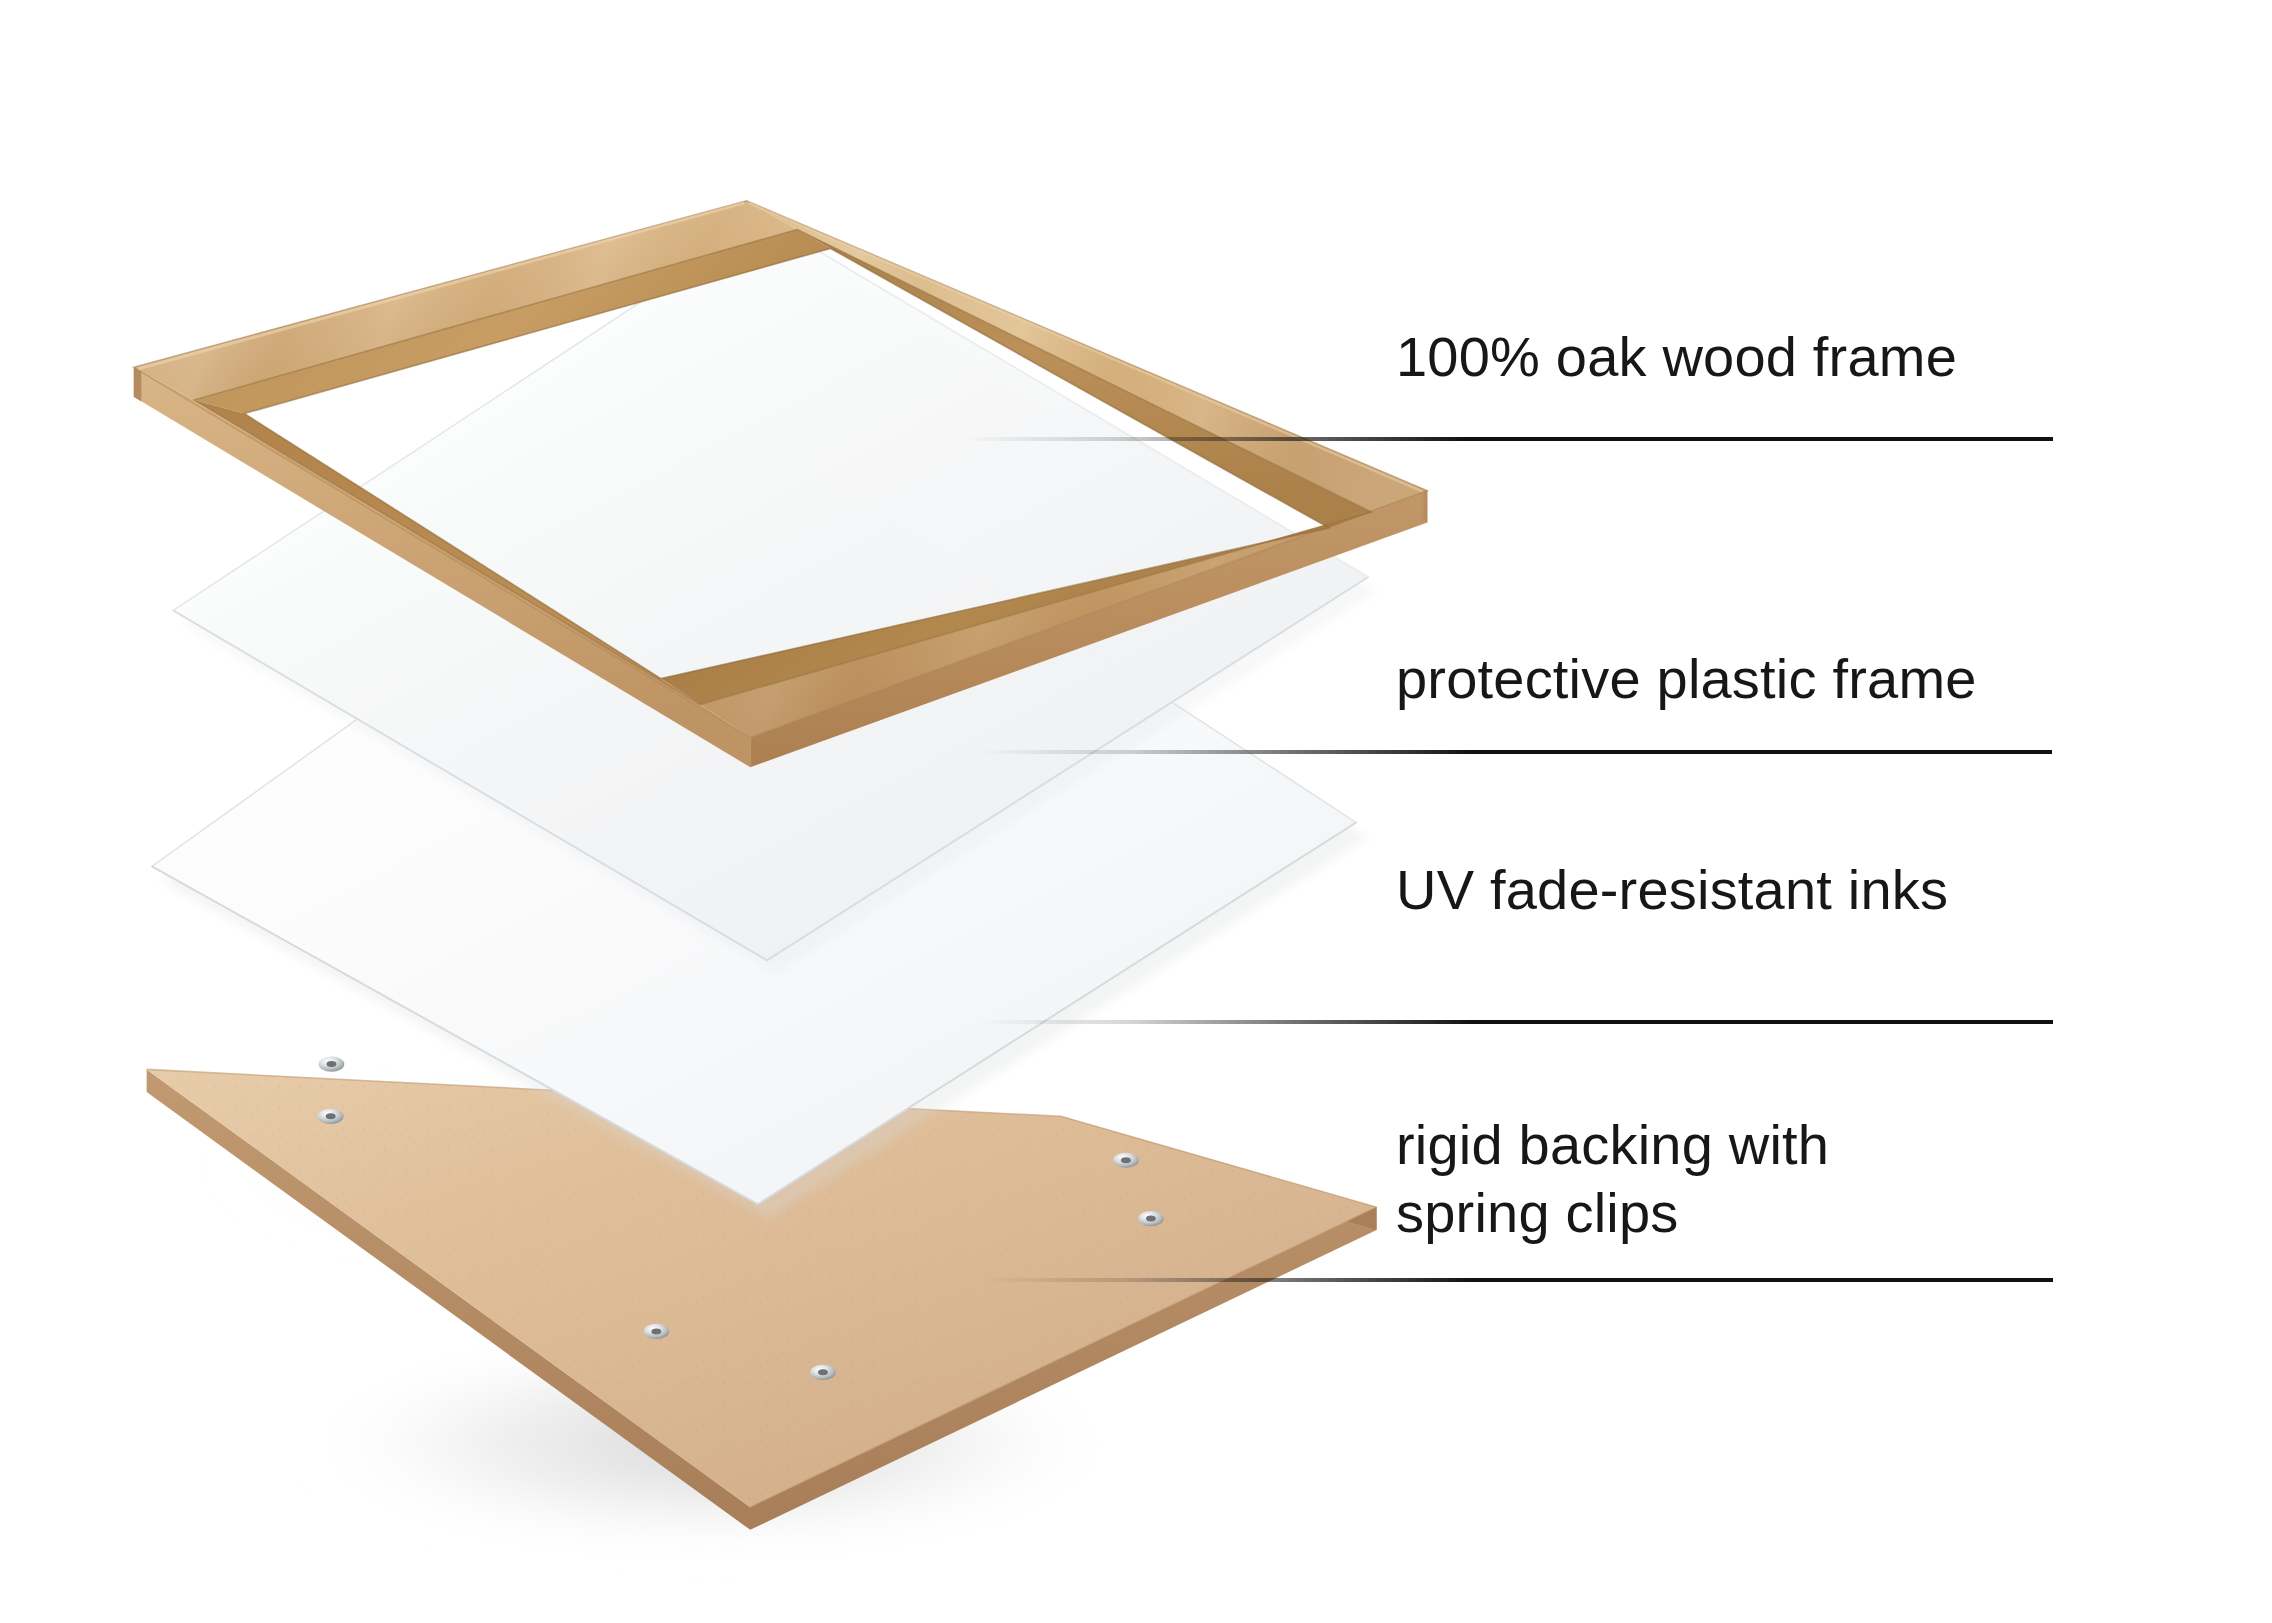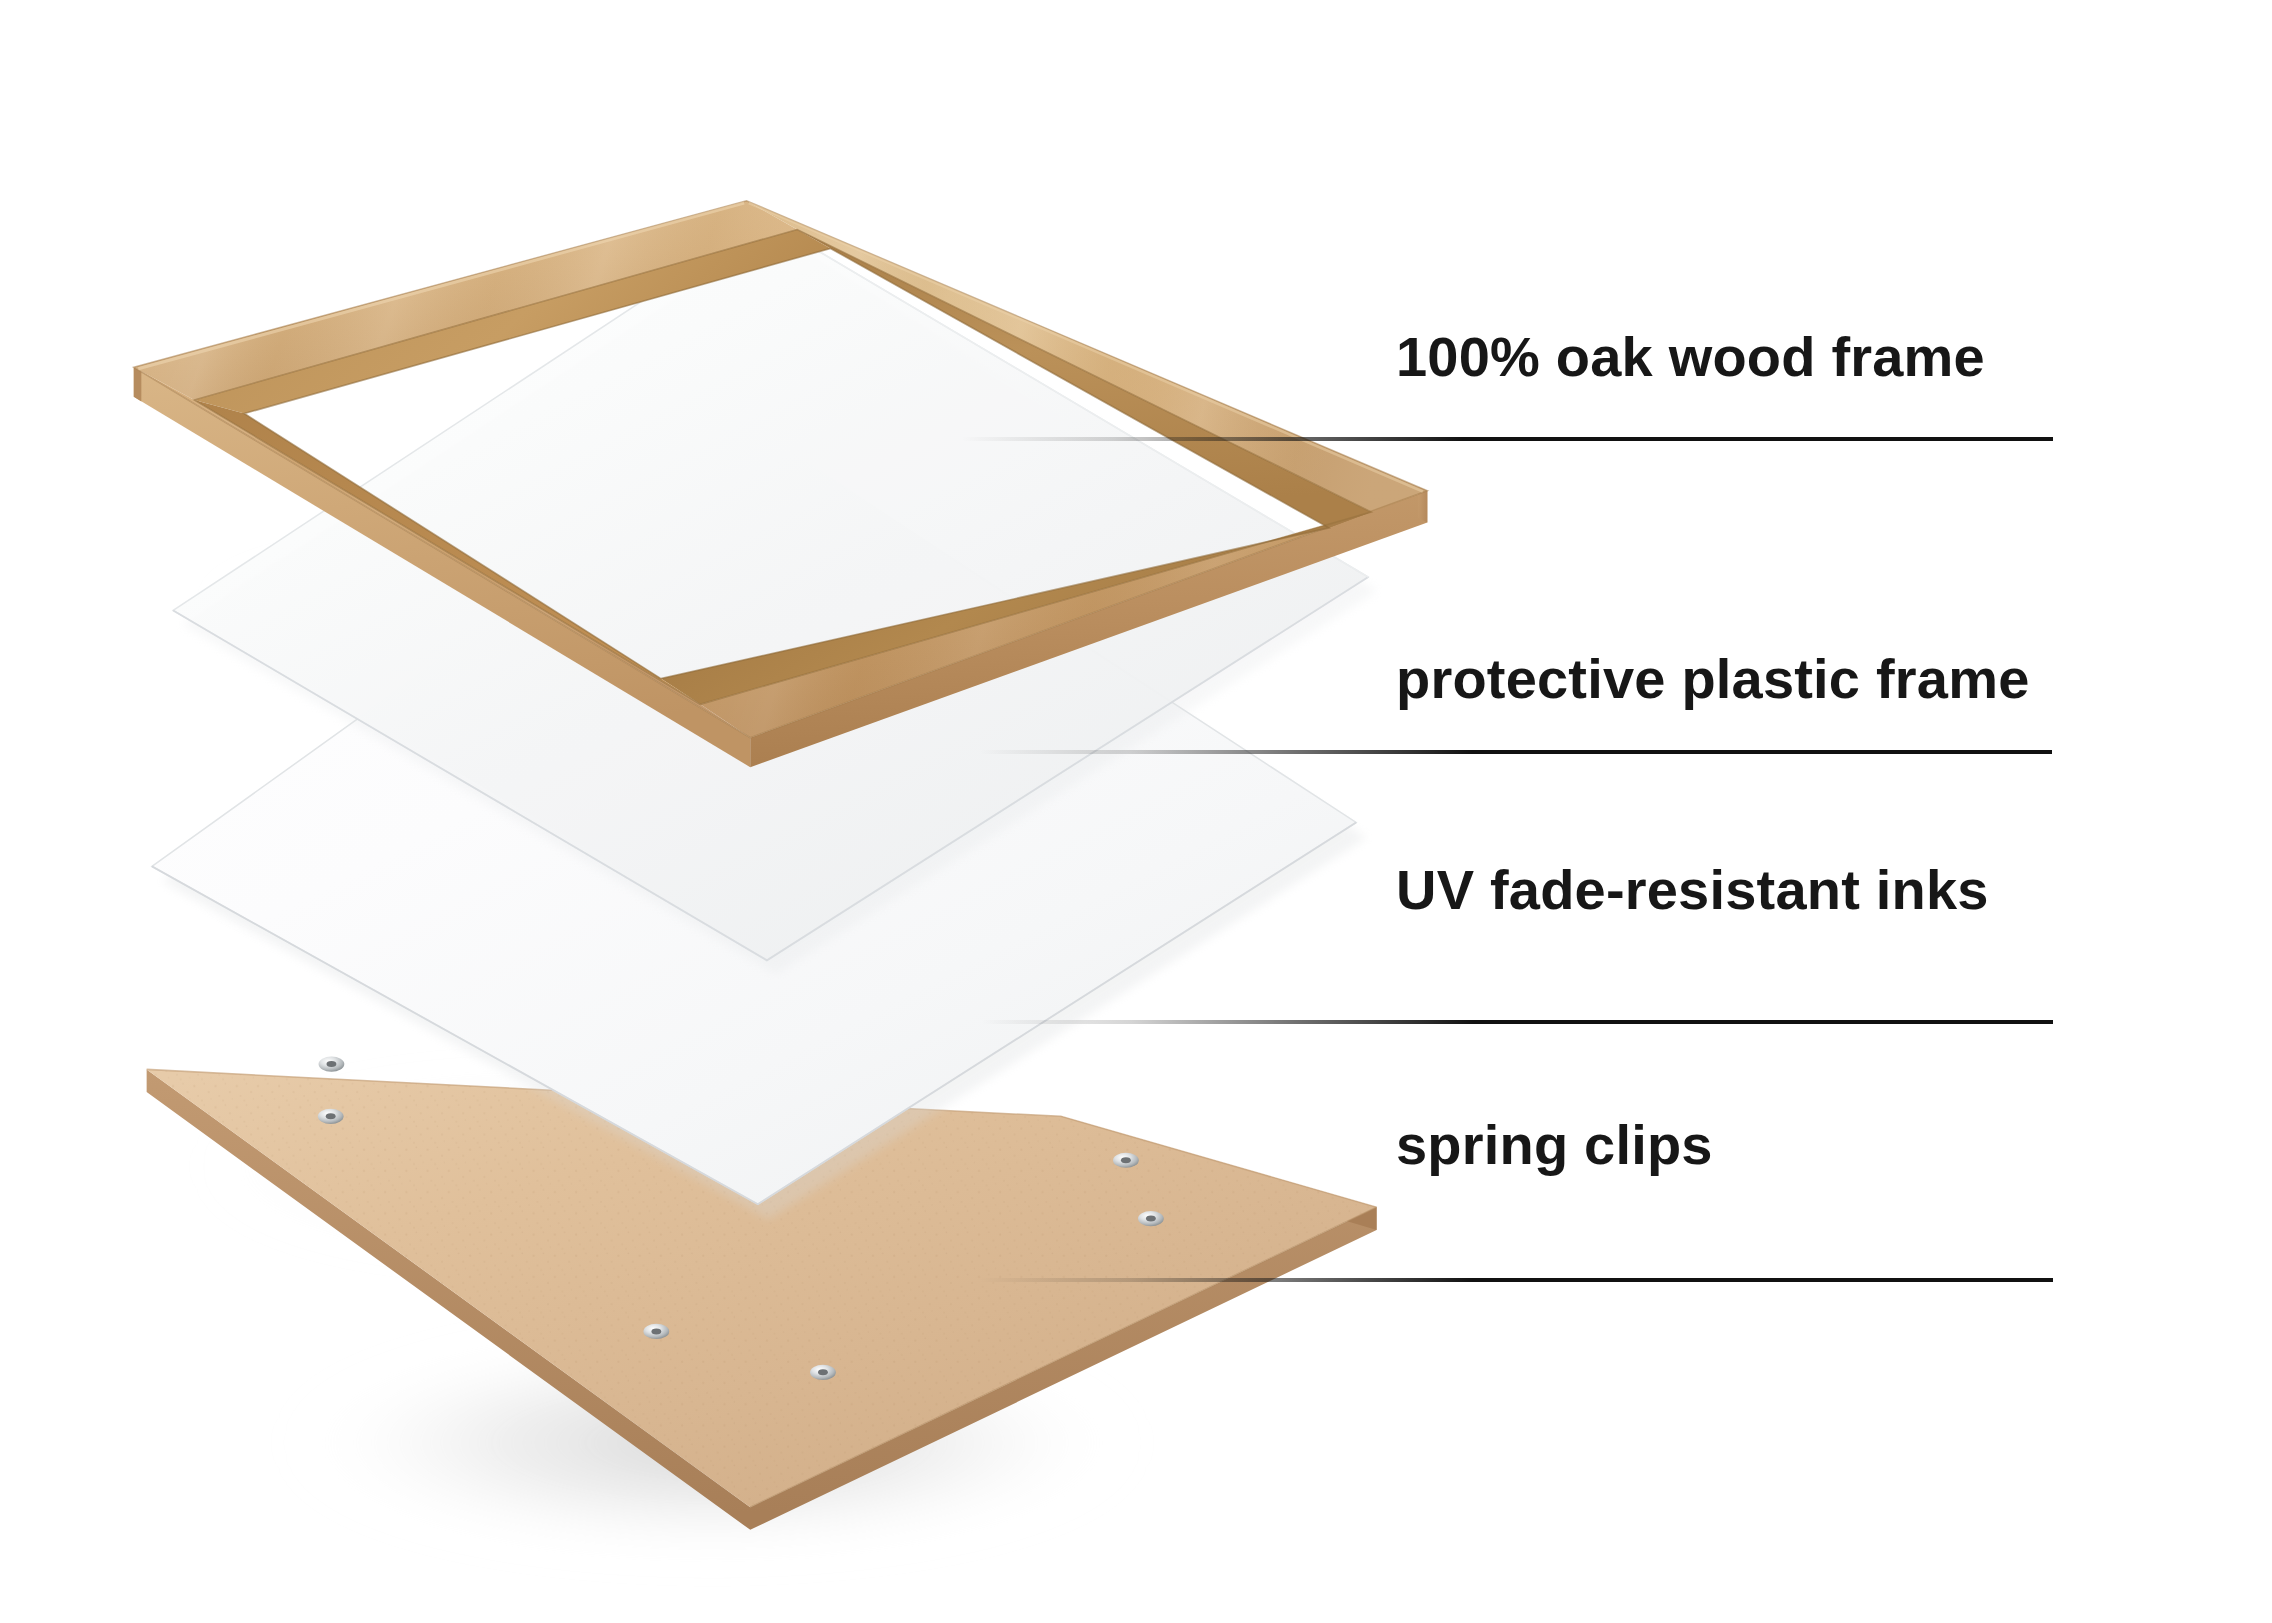--- a/index.html
+++ b/index.html
@@ -37,21 +37,21 @@
     width: 2273px;
     height: 1623px;
     pointer-events: none;
   }
   .callout {
     position: absolute;
     pointer-events: auto;
   }
   .callout-text {
     font-family: "Liberation Sans", sans-serif;
-    font-weight: 700;
+    font-weight: 400;
     font-size: 56px;
     line-height: 1.22;
     letter-spacing: 0.2px;
     color: #171717;
     white-space: pre;
     margin: 0;
   }
   .callout-line {
     position: absolute;
     height: 3.8px;
@@ -322,19 +322,20 @@
       <p class="callout-text">protective plastic frame</p>
     </div>
     <div class="callout-line" id="line-plastic"></div>
 
     <div class="callout" id="callout-art">
       <p class="callout-text">UV fade-resistant inks</p>
     </div>
     <div class="callout-line" id="line-art"></div>
 
     <div class="callout" id="callout-backing">
+      <p class="callout-text">rigid backing with</p>
       <p class="callout-text">spring clips</p>
     </div>
     <div class="callout-line" id="line-backing"></div>
 
   </div>
 </div>
 
 
 </body></html>

